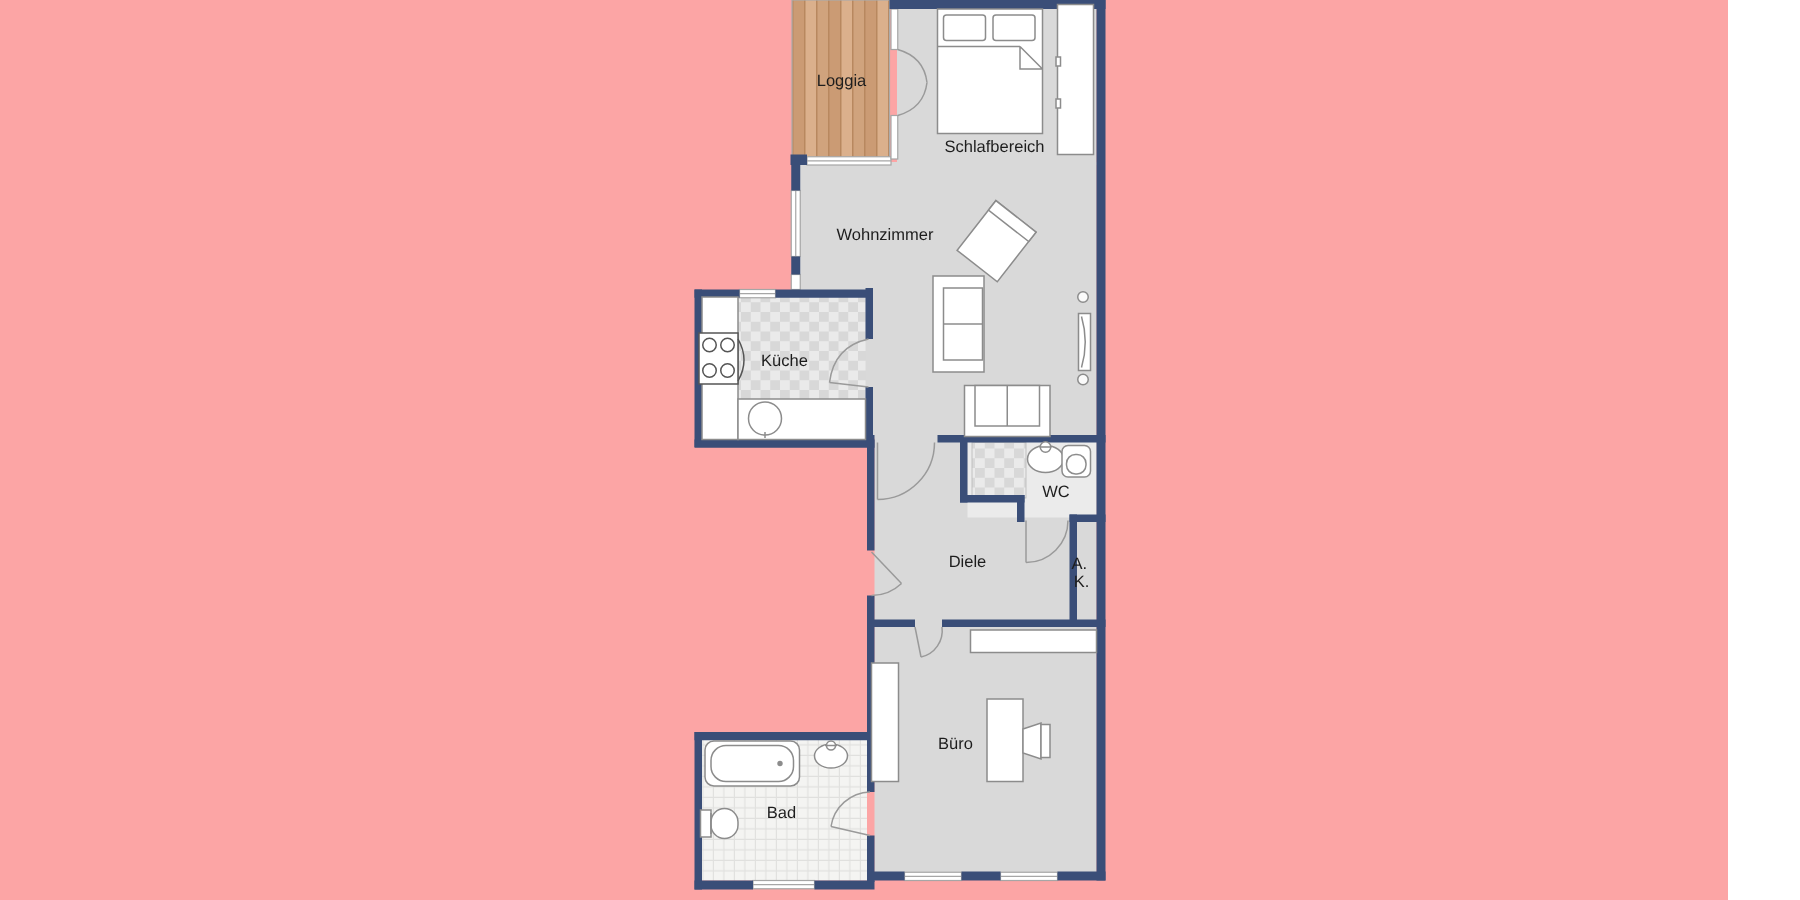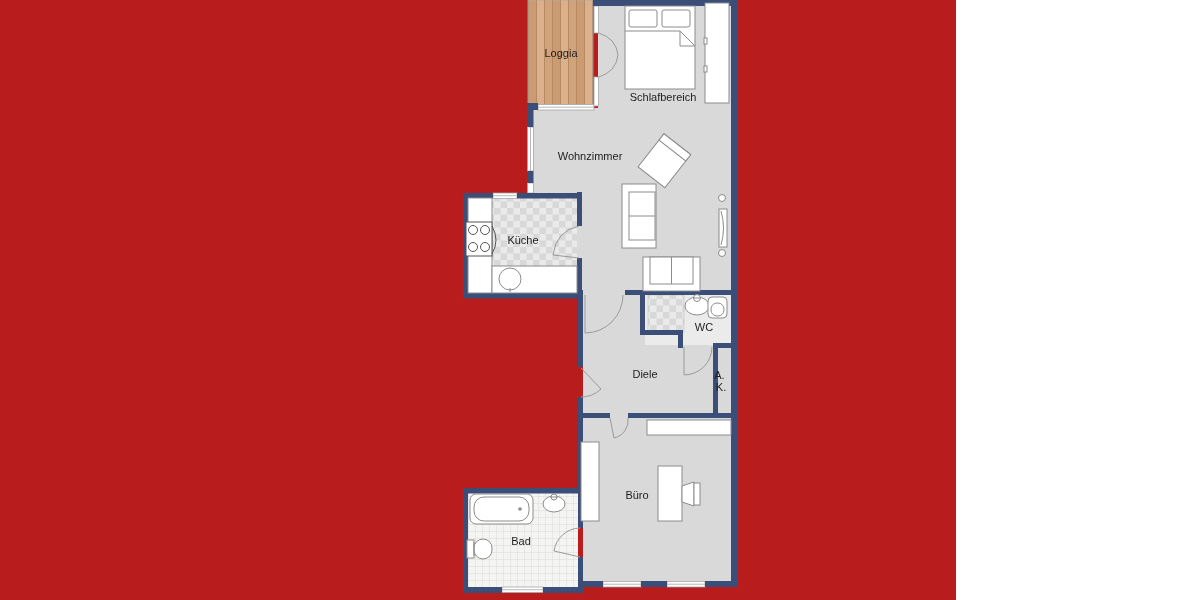--- a/index.html
+++ b/index.html
@@ -1,16 +1,16 @@
 <!DOCTYPE html>
 <html style="--wall: #3a4e78; --floor: #d9d9d9; --wc-floor: #ebebeb; --wood: #d3a684; --furniture-outline: #8c8c8c; --door-line: #9a9a9a; --window: #ffffff; --window-line: #a6a6a6; --label: #1d1d1d;"><head>
 <meta charset="utf-8">
 <style>
   html,body{margin:0;padding:0;background:#ffffff;}
-  .stage{width:956px;height:600px;position:relative;background:#b91c1c;overflow:hidden;}
+  .stage{width:1152px;height:600px;position:relative;background:#fca5a5;overflow:hidden;}
   svg{display:block;}
   .lbl{font-family:"Liberation Sans",sans-serif;font-size:11px;fill:var(--label,#1d1d1d);text-anchor:middle;}
   .furn{fill:#ffffff;stroke:var(--furniture-outline,#8c8c8c);stroke-width:1;}
   .furnline{fill:none;stroke:var(--furniture-outline,#8c8c8c);stroke-width:1;}
   .door{fill:none;stroke:var(--door-line,#9a9a9a);stroke-width:1;}
   .win{fill:var(--window,#ffffff);stroke:var(--window-line,#a6a6a6);stroke-width:0.8;}
   .winline{fill:none;stroke:var(--window-line,#a6a6a6);stroke-width:0.8;}
   .wall{fill:var(--wall,#3a4e78);}
 </style>
 </head>

